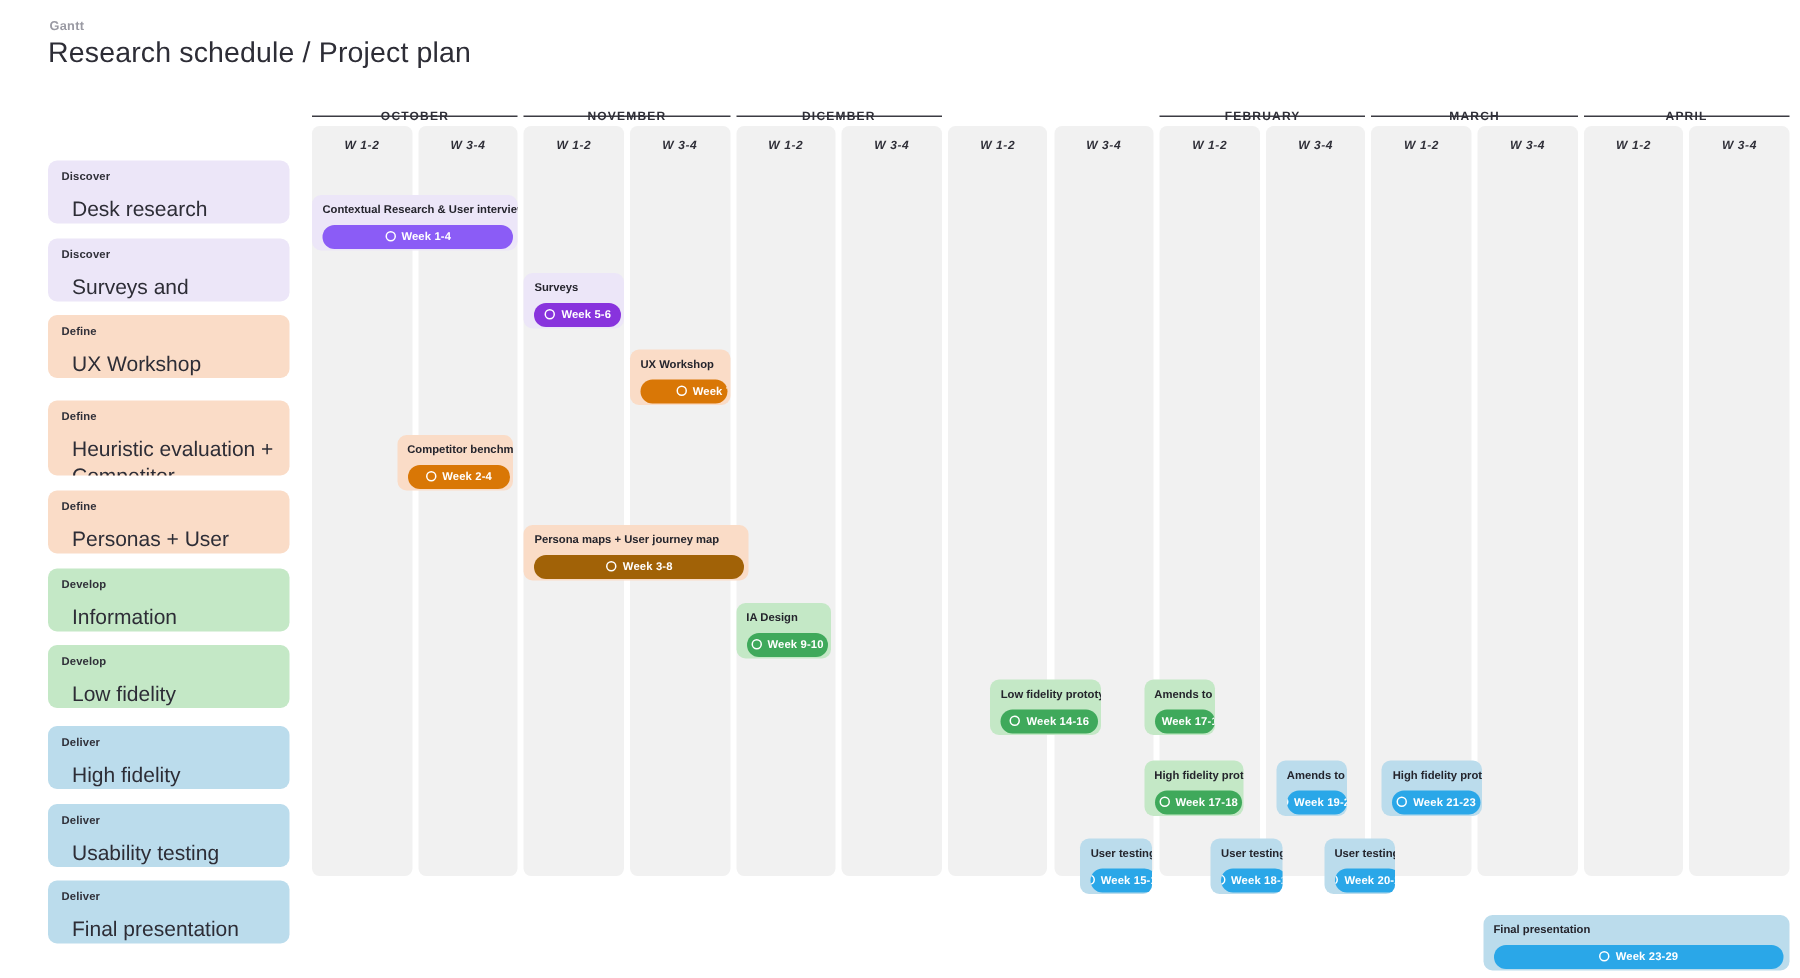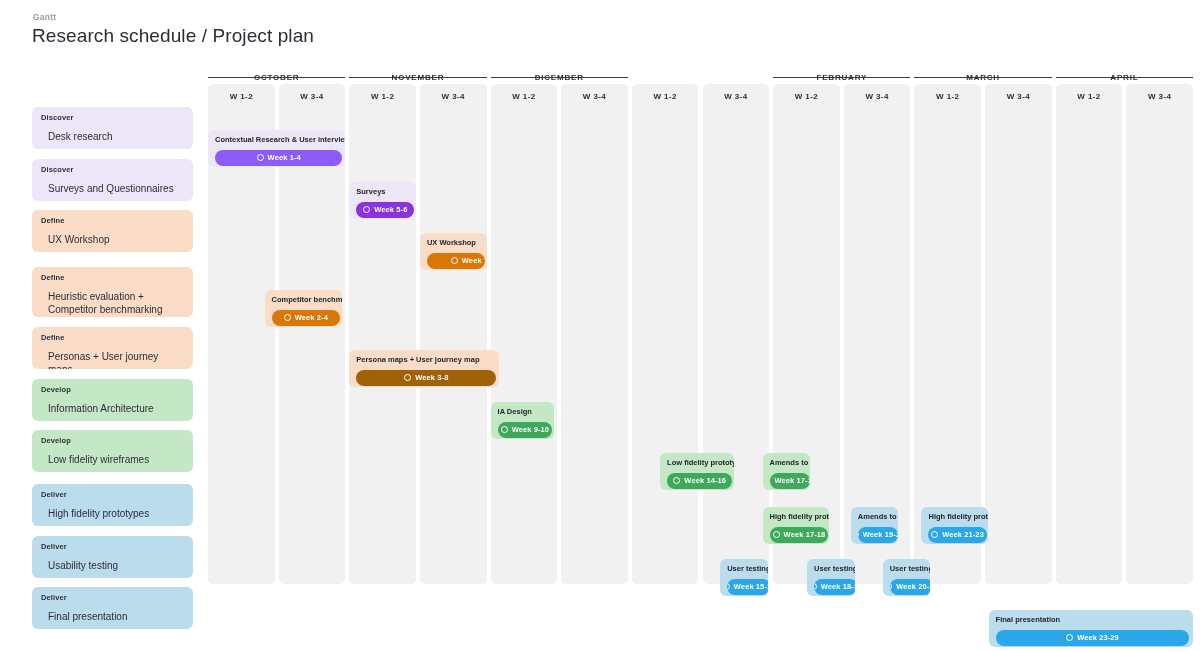--- a/index.html
+++ b/index.html
@@ -68,21 +68,21 @@
   }
   .taskcard .phase {
     font-size: 7.5px;
     font-weight: 700;
     color: #2f2f38;
     letter-spacing: .1px;
     line-height: 1;
     margin-bottom: 8px;
   }
   .taskcard .tname {
-    font-size: 10px;
+    font-size: 14px;
     font-weight: 400;
     color: #2d2d36;
     line-height: 1.35;
     padding-left: 7px;
   }
 
   
   .timeline {
     position: absolute;
     left: 203px;
@@ -111,20 +111,21 @@
   }
 
   
   .lanes { position: absolute; left: 0; top: 32px; height: 568px; width: 100%; }
   .lane {
     position: absolute;
     top: 0;
     height: 500px;
     background: #f1f1f1;
     border-radius: 5px;
+    font-style: italic;
   }
   .lane .wk {
     display: block;
     text-align: center;
     font-size: 8px;
     font-weight: 700;
     color: #2f2f38;
     letter-spacing: .4px;
     padding-top: 8px;
   }

